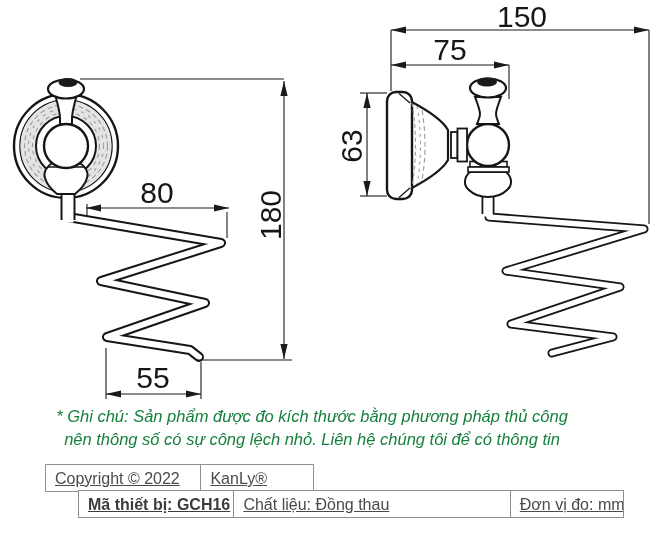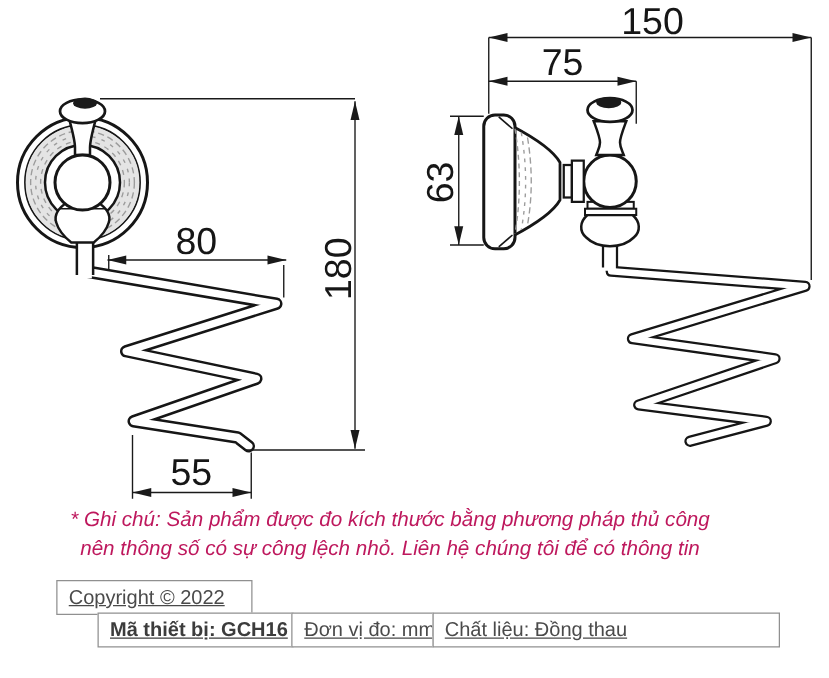--- a/index.html
+++ b/index.html
@@ -1,21 +1,21 @@
 <!DOCTYPE html>
 <html><head>
 <meta charset="utf-8">
 <style>
   html,body{margin:0;padding:0;background:#fff;}
   .canvas{position:relative;width:663px;height:542px;background:#ffffff;
           font-family:"Liberation Sans","DejaVu Sans",sans-serif;overflow:hidden;}
   .drawing{position:absolute;left:0;top:0;}
   .dim-label{font-family:"Liberation Sans","DejaVu Sans",sans-serif;font-size:30px;fill:#161616;}
   .note{position:absolute;left:22px;top:405px;width:580px;text-align:center;
-        font-style:italic;font-size:16.5px;line-height:22.5px;color:#be185d;}
+        font-style:italic;font-size:16.5px;line-height:22.5px;color:#15803d;}
   .itable{position:absolute;left:45px;top:464px;font-size:16px;color:#4a4a4a;}
   .trow{display:flex;}
   .row2{margin-top:-1.6px;margin-left:33px;}
   .cell{box-sizing:border-box;border:1.6px solid #909090;background:#fff;
         padding:2px 9px 0 9px;height:28px;line-height:24px;white-space:nowrap;overflow:hidden;text-decoration:underline;}
   .cell + .cell{margin-left:-1.6px;}
   .c1{width:157px;}
   .c2{width:114px;}
   .c3{width:278px;}
   .bold{font-weight:bold;color:#3c3c3c;}
@@ -143,21 +143,22 @@
   </svg>
 
   <div class="note">
     <div>* Ghi chú: Sản phẩm được đo kích thước bằng phương pháp thủ công</div>
     <div>nên thông số có sự công lệch nhỏ. Liên hệ chúng tôi để có thông tin</div>
   </div>
 
   <div class="itable">
     <div class="trow">
       <div class="cell c1">Copyright © 2022</div>
+      <div class="cell c2">KanLy®</div>
     </div>
     <div class="trow row2">
       <div class="cell c1 bold">Mã thiết bị: GCH16</div>
+      <div class="cell c3">Chất liệu: Đồng thau</div>
       <div class="cell c2">Đơn vị đo: mm</div>
-      <div class="cell c3">Chất liệu: Đồng thau</div>
     </div>
   </div>
 
 </div>
 
 </body></html>

